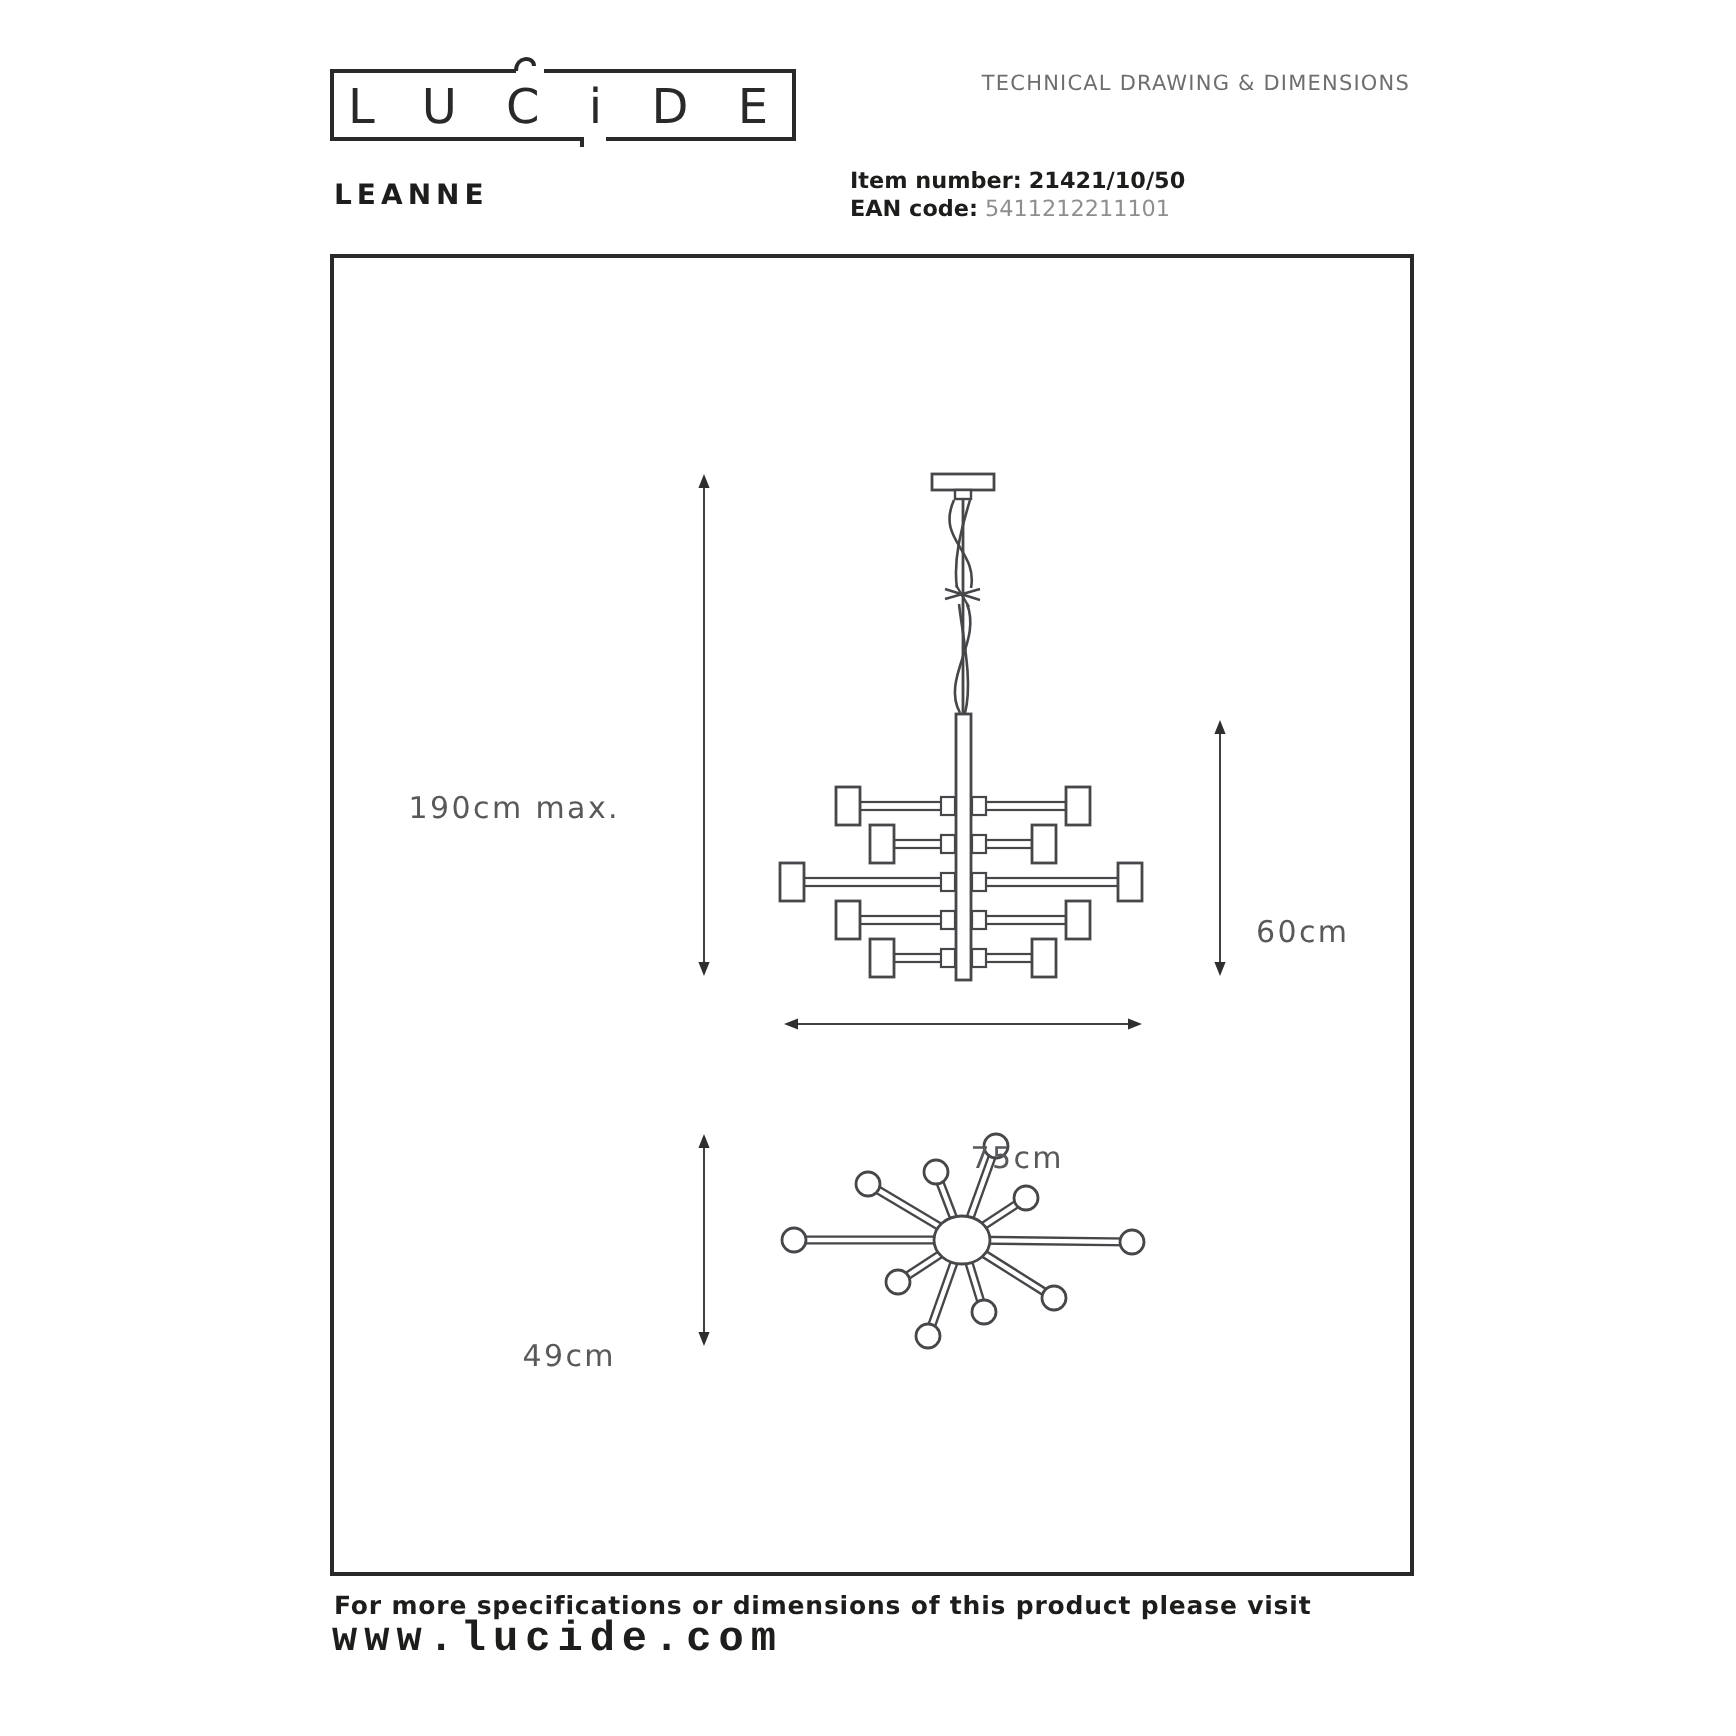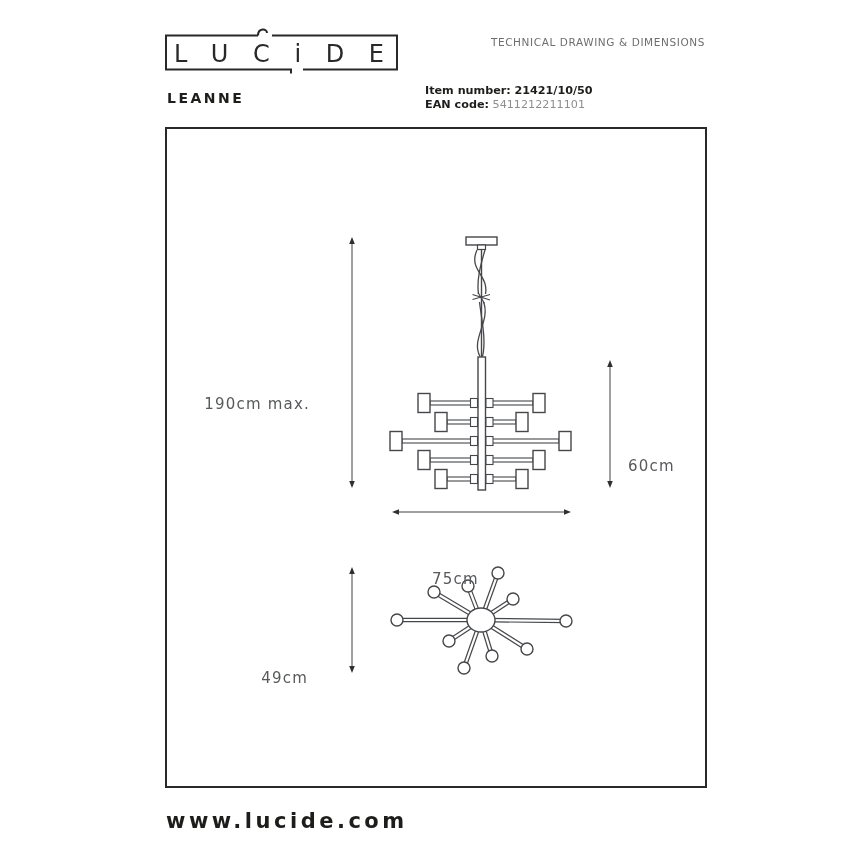--- a/index.html
+++ b/index.html
@@ -12,26 +12,26 @@
              color:#6e6e6e;z-index:3;white-space:nowrap;}
   .product-name{position:absolute;left:167px;top:90px;font-size:14px;font-weight:bold;
                 letter-spacing:2.5px;color:#1d1d1b;z-index:3;}
   .meta{position:absolute;left:425px;top:84px;font-size:11.2px;line-height:14px;z-index:3;}
   .meta .b{font-weight:bold;color:#1d1d1b;}
   .meta .gray{color:#8d8e90;}
   .dim-label{position:absolute;font-size:15px;color:#58595b;letter-spacing:1.2px;
              z-index:3;white-space:nowrap;margin-top:41px;}
   .dim-190{left:180px;top:354px;width:130px;text-align:right;}
   .dim-60{left:628px;top:416px;}
-  .dim-75{left:432px;top:529px;width:100px;text-align:left;}
+  .dim-75{left:432px;top:529px;width:100px;text-align:right;}
   .dim-49{left:238px;top:628px;width:70px;text-align:right;}
   .footer-note{position:absolute;left:167px;top:795px;font-size:12.5px;font-weight:bold;
                letter-spacing:0.4px;color:#1d1d1b;z-index:3;}
   .footer-site{position:absolute;left:166px;top:809px;font-size:21px;font-weight:bold;
-               letter-spacing:3.5px;color:#1d1d1b;z-index:3;}
+               letter-spacing:3.5px;color:#1d1d1b;z-index:3;font-family:Liberation Mono, monospace;}
 </style>
 </head>
 <body>
 
 <div class="page">
 
   <div class="frame"></div>
 
   <div class="doc-title">TECHNICAL DRAWING &amp; DIMENSIONS</div>
   <div class="product-name">LEANNE</div>
@@ -160,15 +160,16 @@
           <polygon points="352,673 349.2,666 354.8,666"></polygon>
       </g>
     </g>
   </svg>
 
   <div class="dim-label dim-190">190cm max.</div>
   <div class="dim-label dim-60">60cm</div>
   <div class="dim-label dim-75">75cm</div>
   <div class="dim-label dim-49">49cm</div>
 
+  <div class="footer-note">For more specifications or dimensions of this product please visit</div>
   <div class="footer-site">www.lucide.com</div>
 
 </div>
 
 </body></html>

